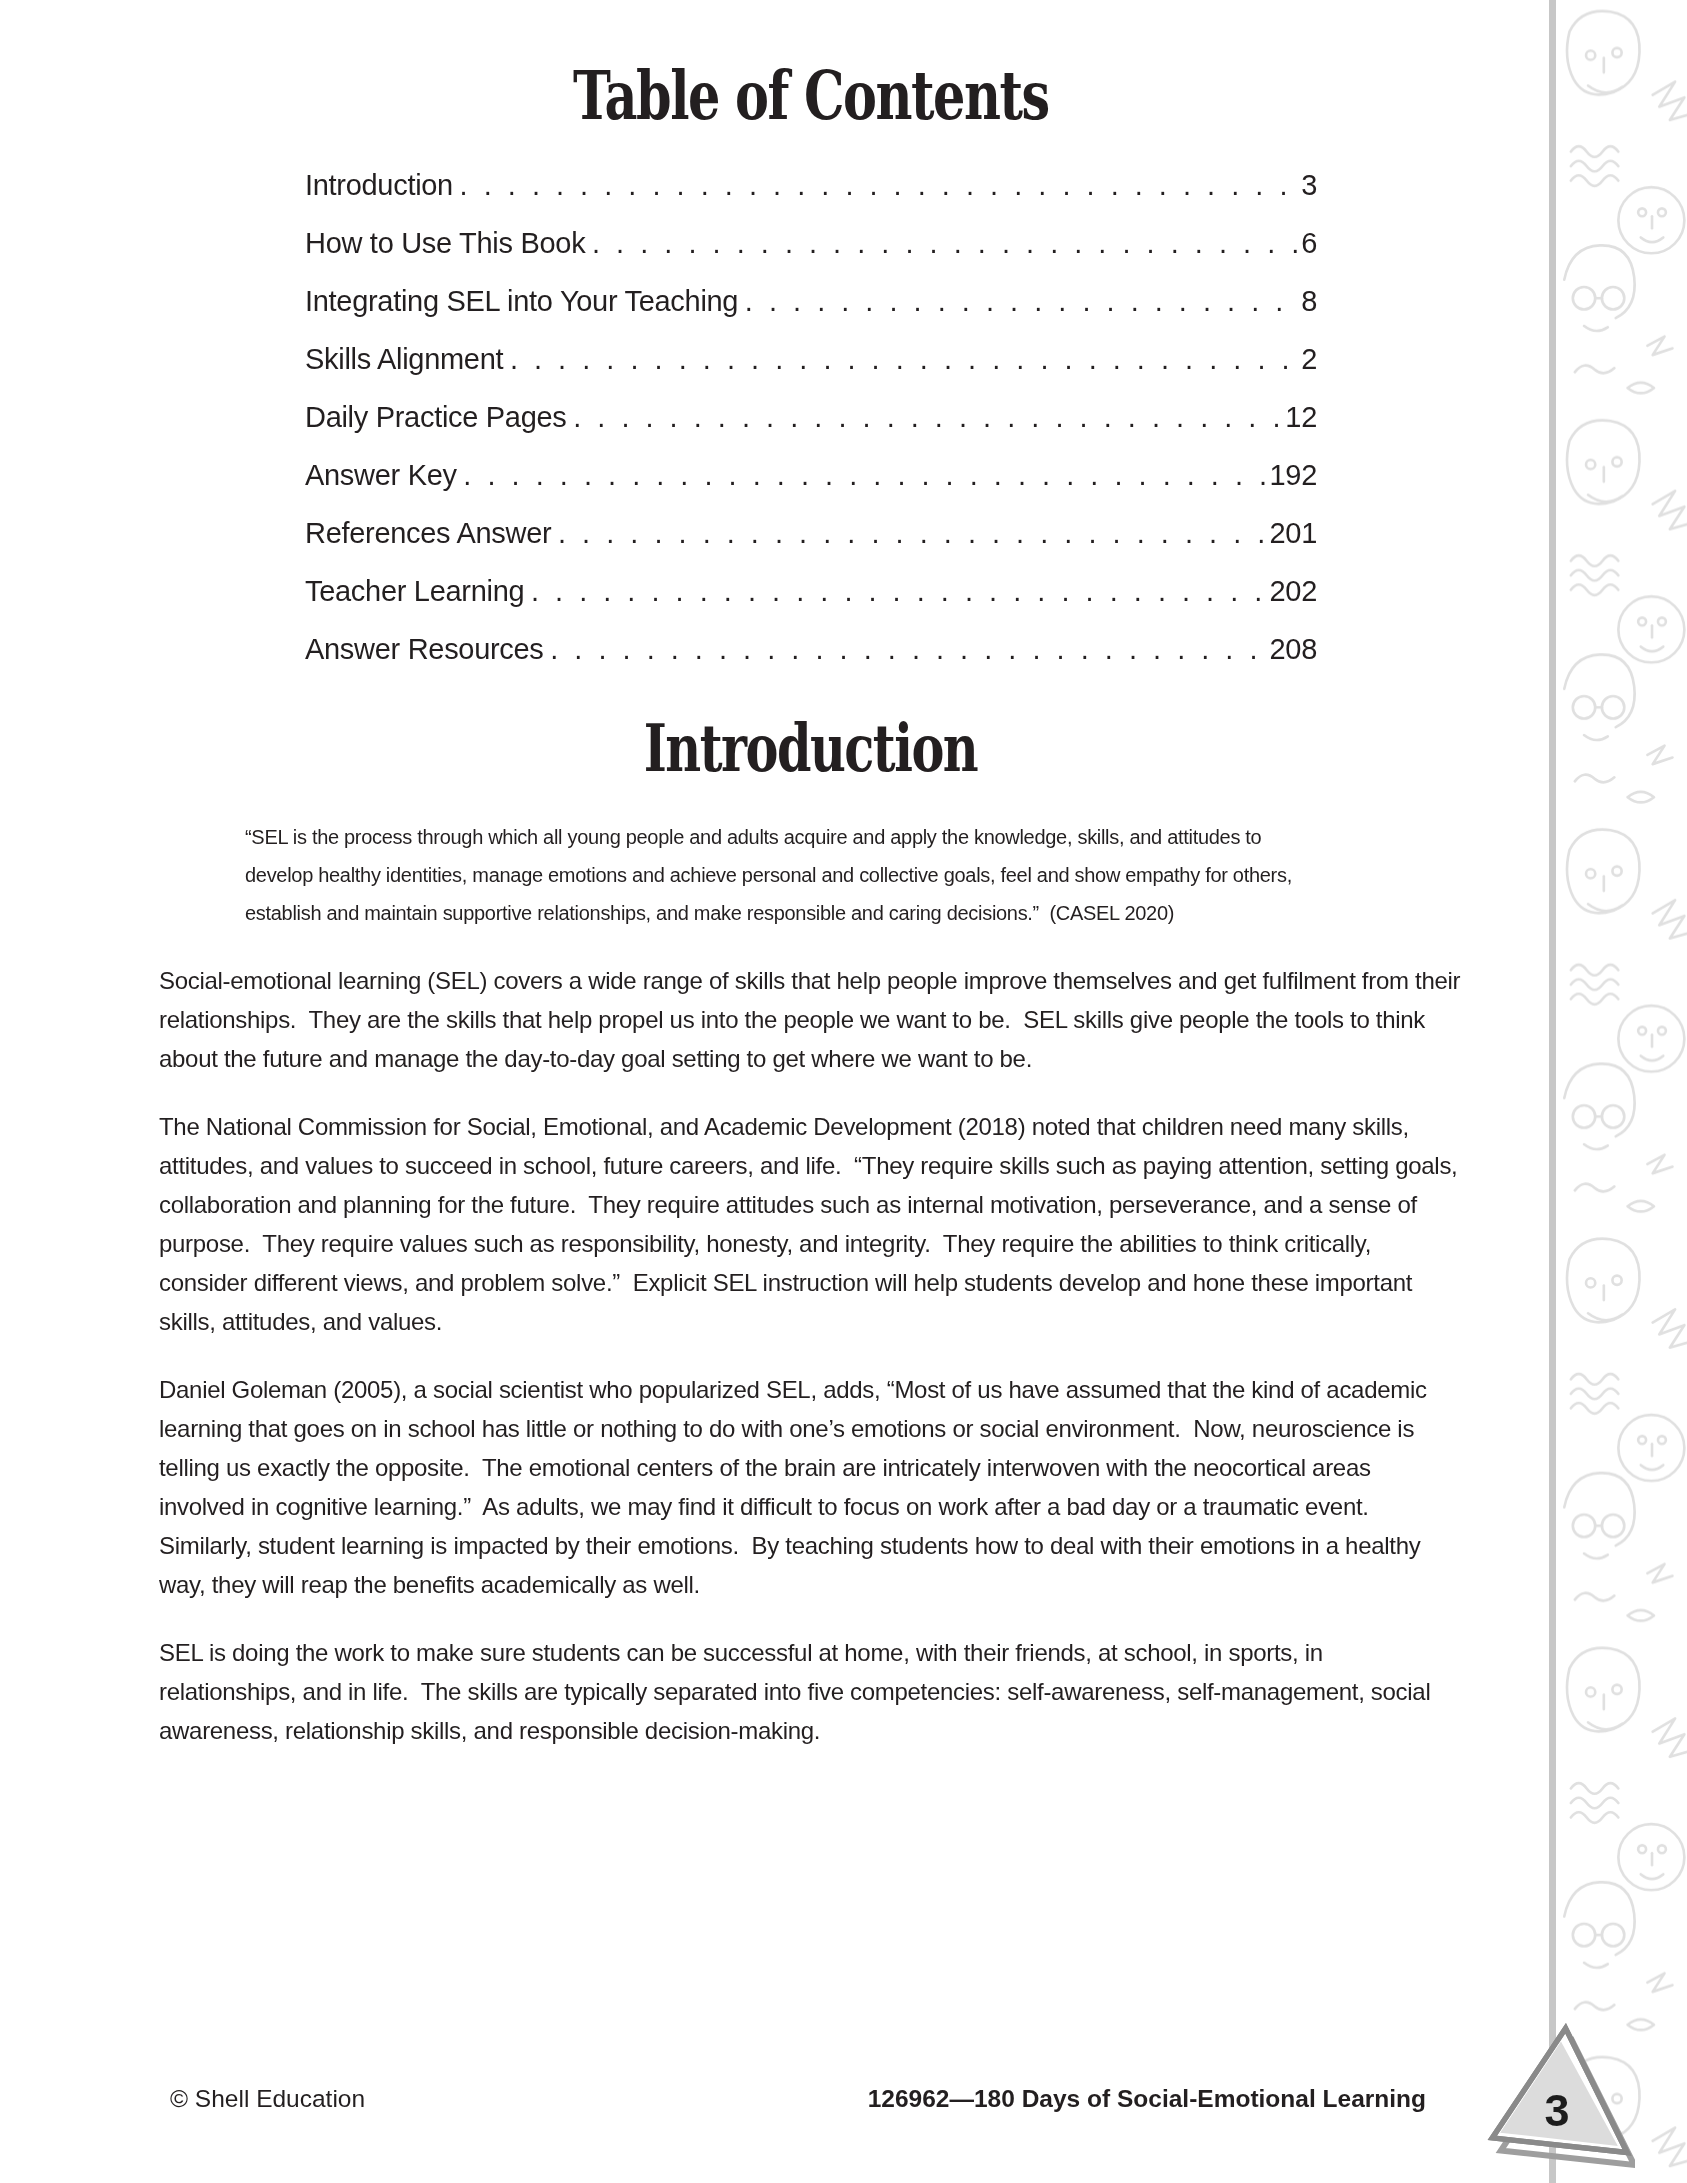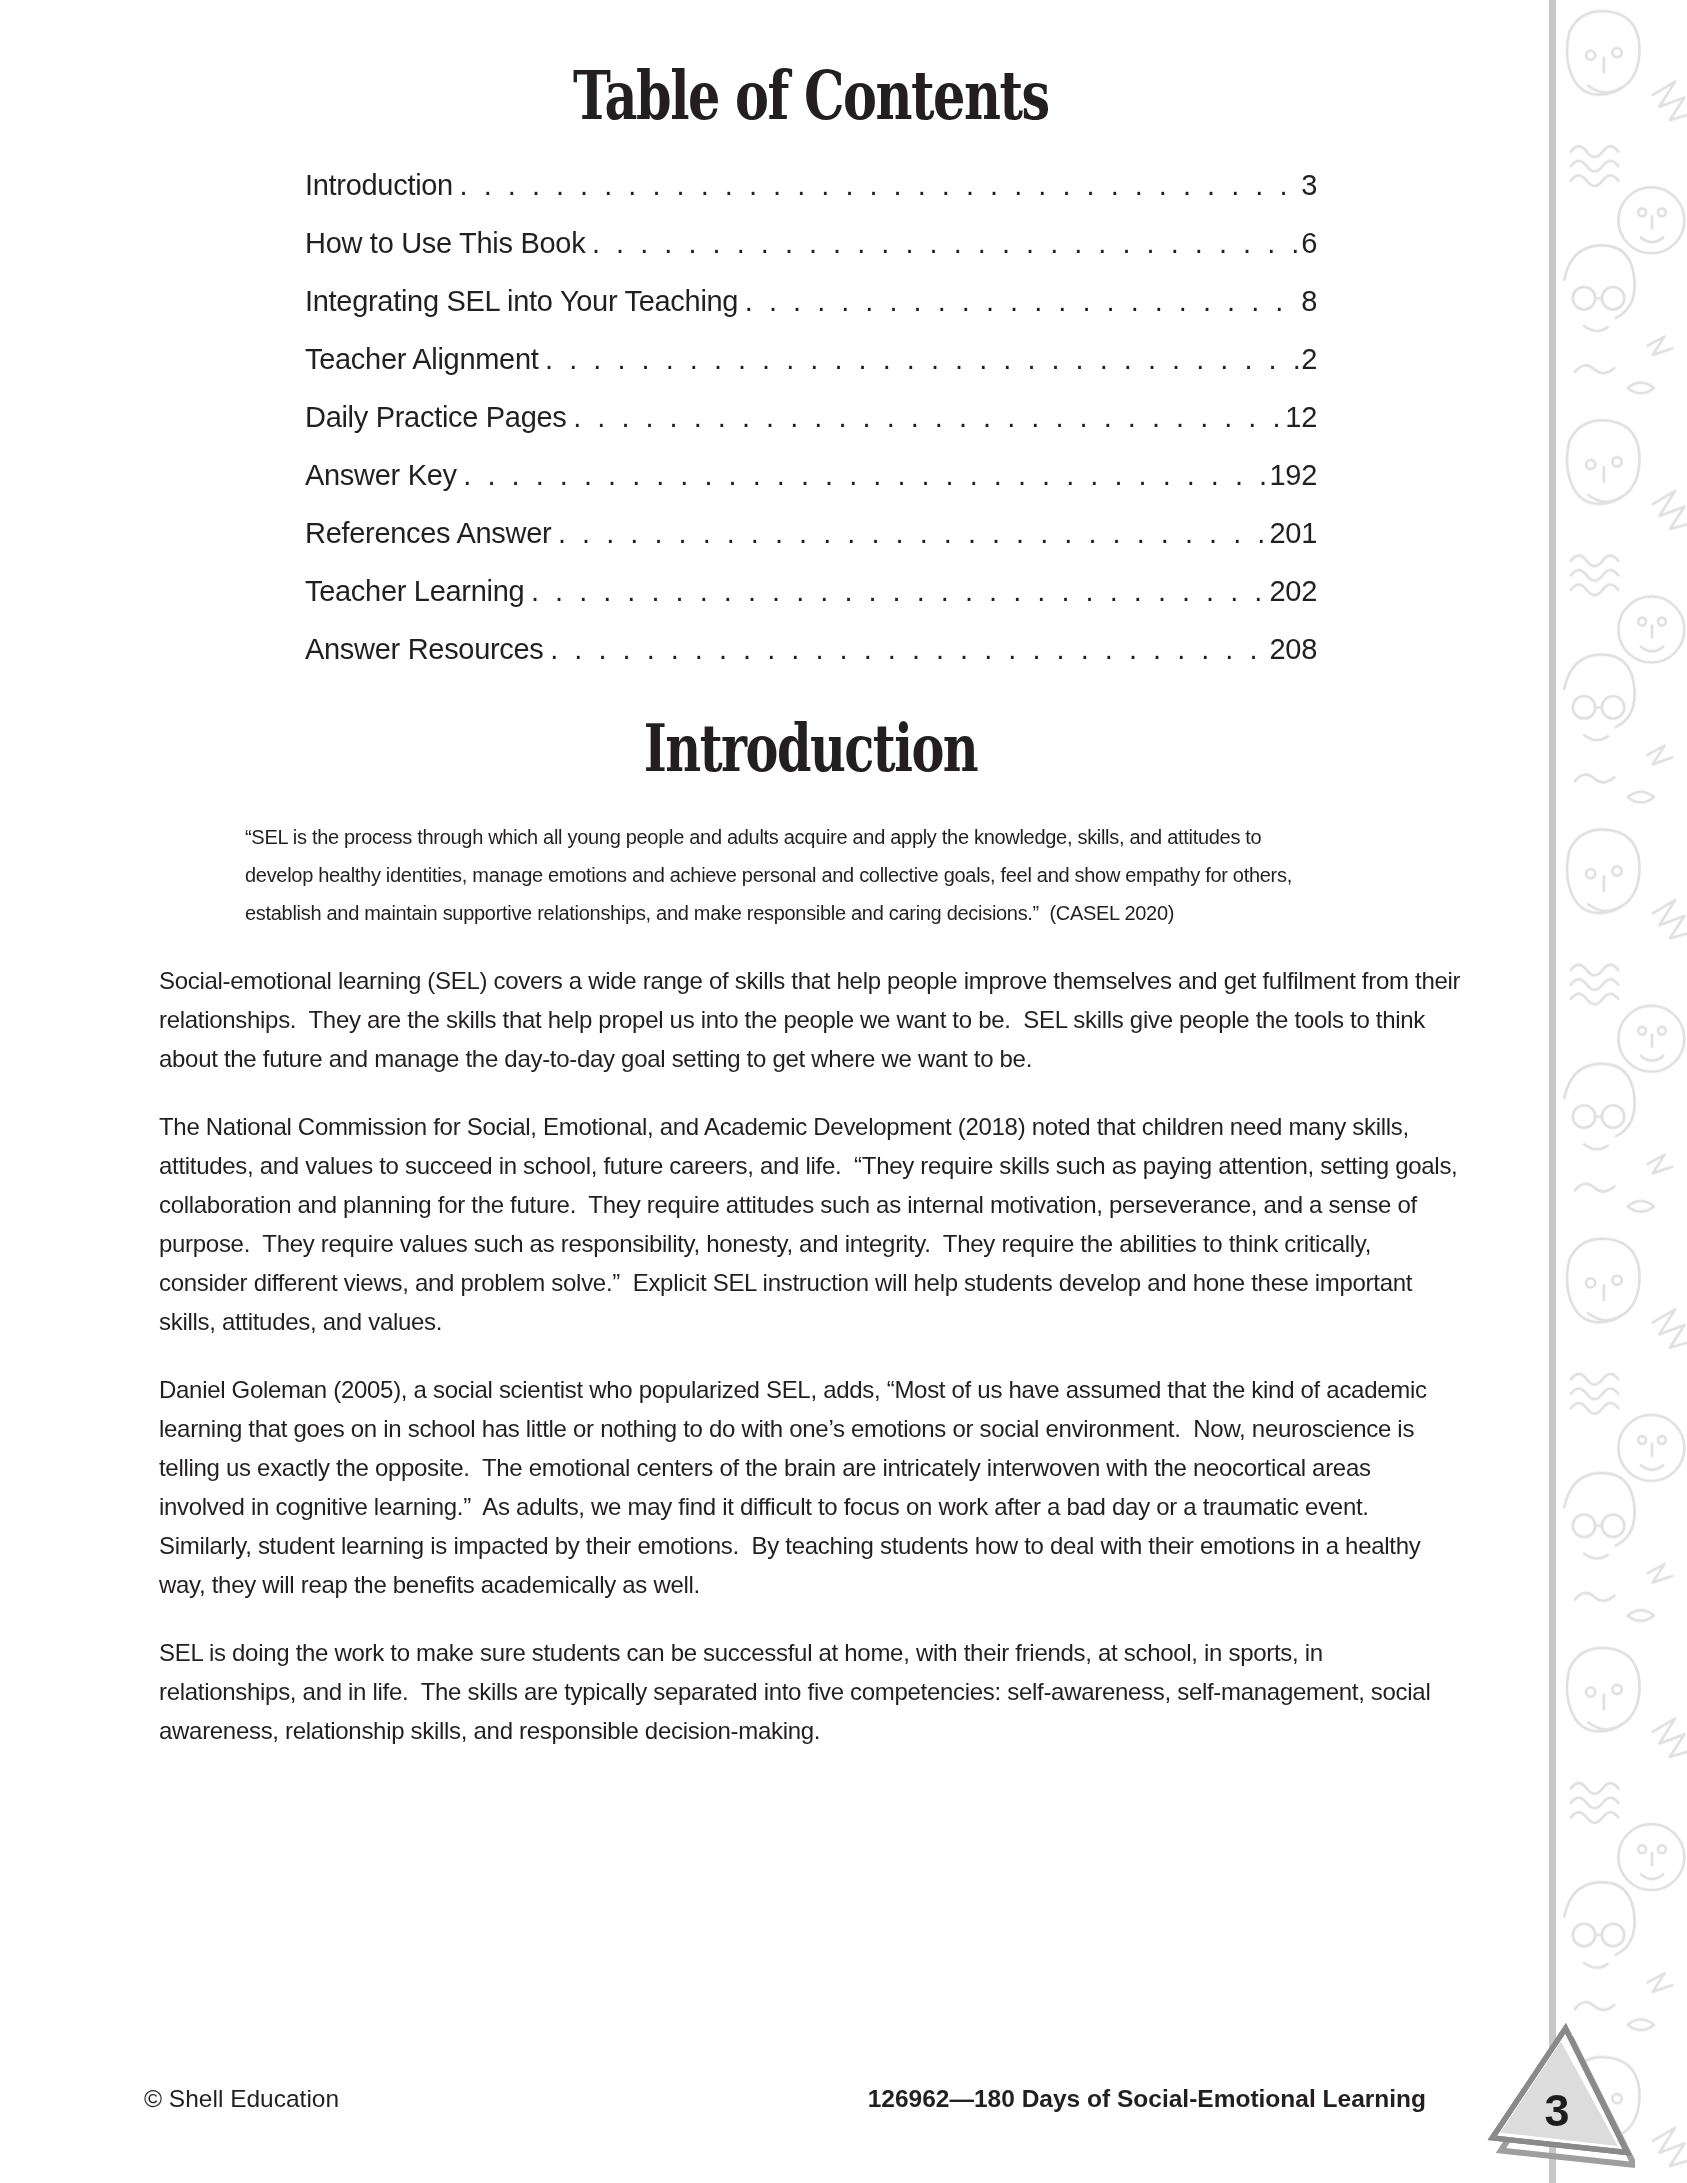--- a/index.html
+++ b/index.html
@@ -77,21 +77,21 @@
 
   .body-para {
     margin-top:29px;
     font-size:24px; line-height:39px;
     letter-spacing:-0.3px;
     white-space:pre-wrap;
   }
 
   
   .footer-left {
-    position:absolute; left:144px; top:2085px;
+    position:absolute; left:170px; top:2085px;
     font-size:24.5px; z-index:3;
   }
   .footer-right {
     position:absolute; right:261px; top:2085px;
     font-size:24.5px; z-index:3;font-weight:bold;
   }
   .page-badge {
     position:absolute; left:1483px; top:2019px;
     width:152px; height:152px; z-index:4;
   }
@@ -155,21 +155,21 @@
       <span class="toc-label">How to Use This Book</span>
       <span class="toc-leader">. . . . . . . . . . . . . . . . . . . . . . . . . . . . . . . . . . . . . . . . . . . . . . . . . . . . . . . . . . . . . . . . . . . . . . . . . . . . . . . . </span>
       <span class="toc-page">6</span>
     </div>
     <div class="toc-row">
       <span class="toc-label">Integrating SEL into Your Teaching</span>
       <span class="toc-leader">. . . . . . . . . . . . . . . . . . . . . . . . . . . . . . . . . . . . . . . . . . . . . . . . . . . . . . . . . . . . . . . . . . . . . . . . . . . . . . . . </span>
       <span class="toc-page">8</span>
     </div>
     <div class="toc-row">
-      <span class="toc-label">Teacher Alignment</span>
+      <span class="toc-label">Skills Alignment</span>
       <span class="toc-leader">. . . . . . . . . . . . . . . . . . . . . . . . . . . . . . . . . . . . . . . . . . . . . . . . . . . . . . . . . . . . . . . . . . . . . . . . . . . . . . . . </span>
       <span class="toc-page">2</span>
     </div>
     <div class="toc-row">
       <span class="toc-label">Daily Practice Pages</span>
       <span class="toc-leader">. . . . . . . . . . . . . . . . . . . . . . . . . . . . . . . . . . . . . . . . . . . . . . . . . . . . . . . . . . . . . . . . . . . . . . . . . . . . . . . . </span>
       <span class="toc-page">12</span>
     </div>
     <div class="toc-row">
       <span class="toc-label">Answer Key</span>

